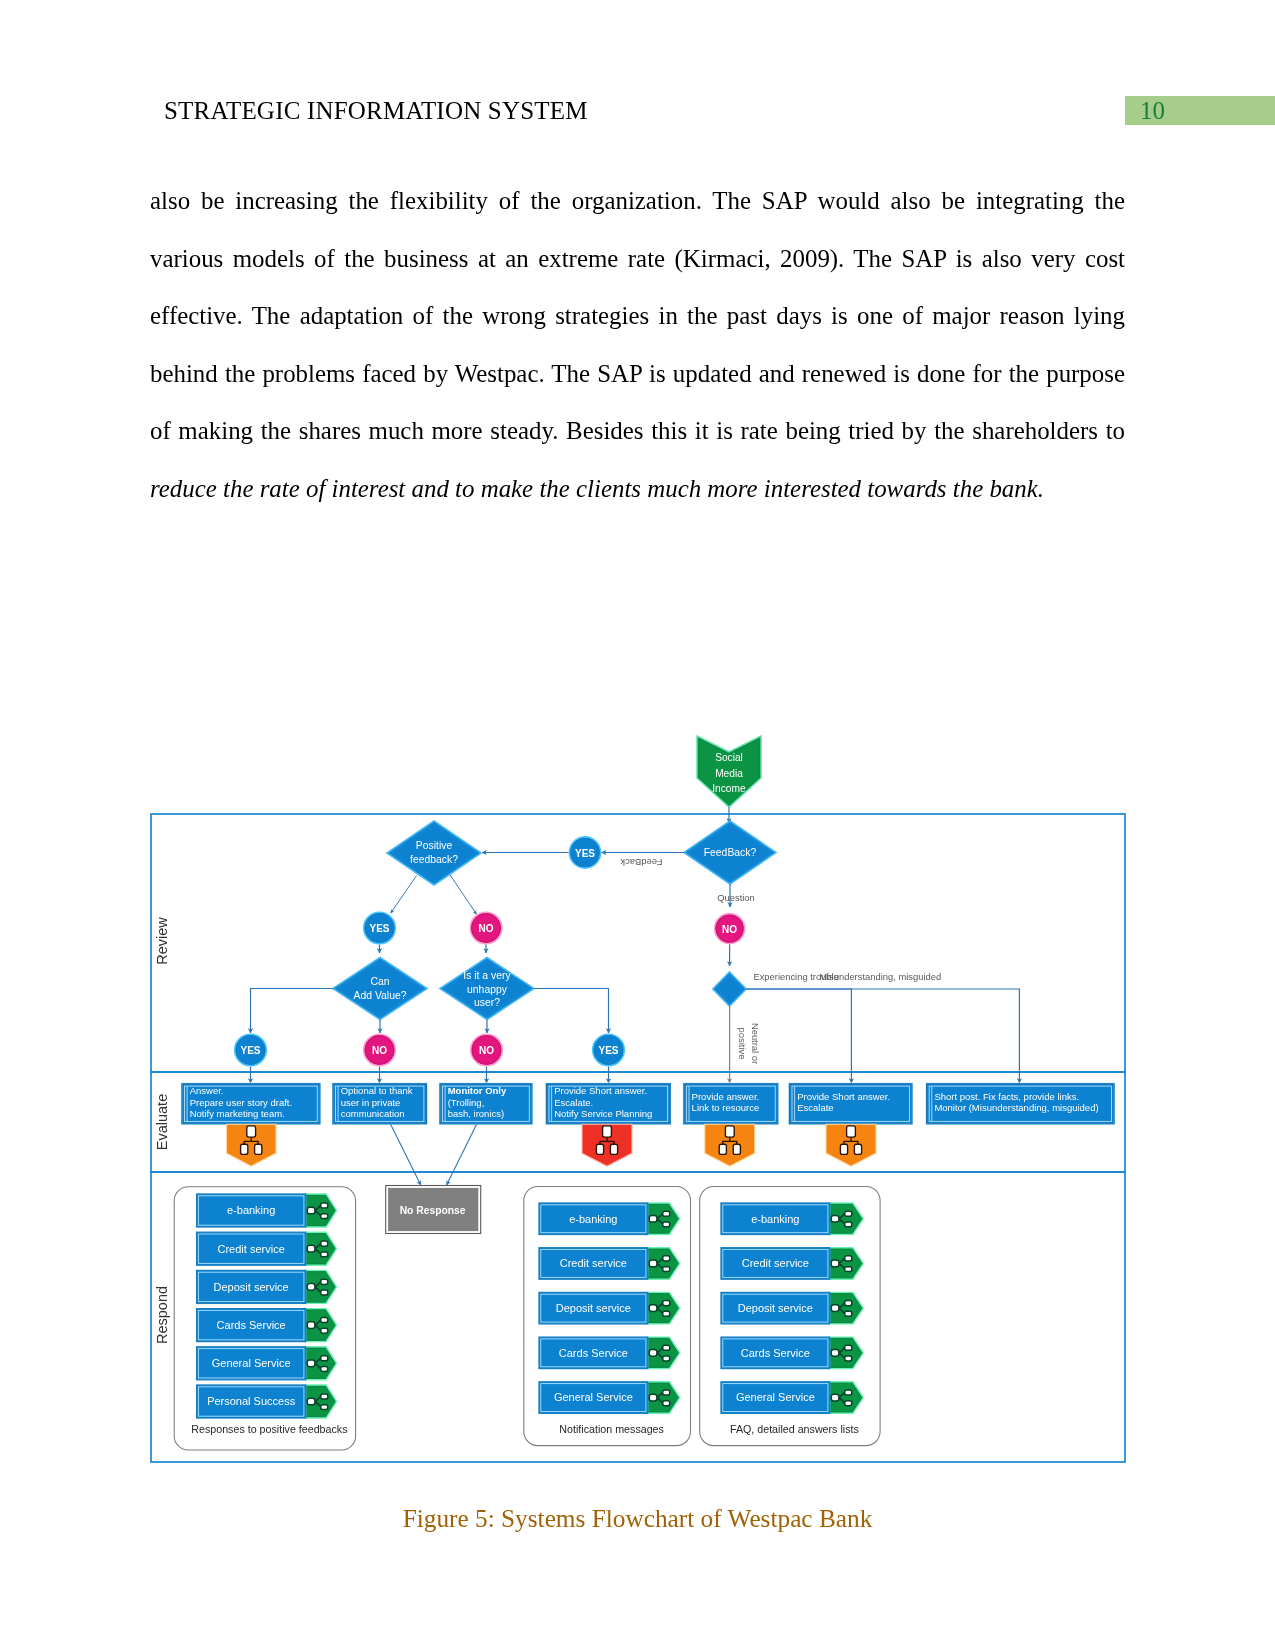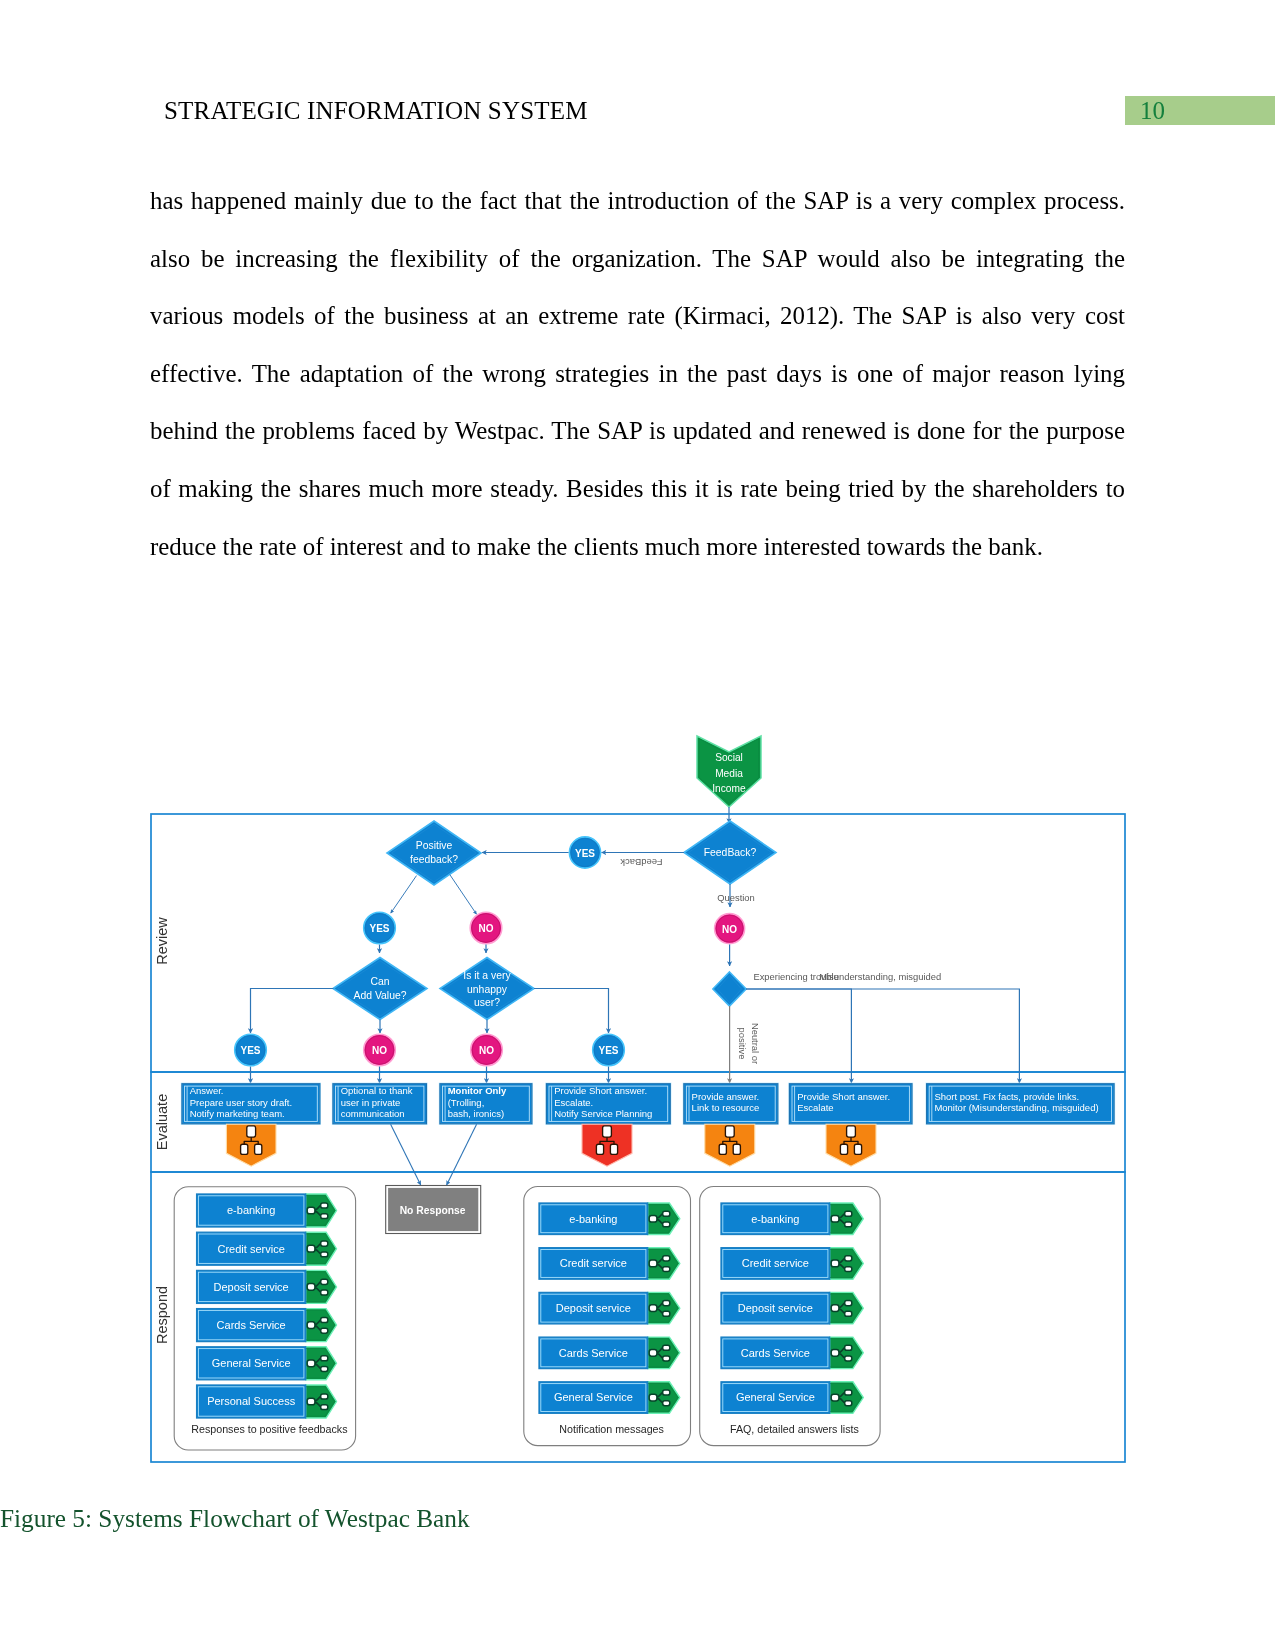--- a/index.html
+++ b/index.html
@@ -6,37 +6,36 @@
   html,body{margin:0;padding:0;}
   body{width:1275px;height:1651px;background:#fff;font-family:"Liberation Serif",serif;position:relative;overflow:hidden;}
   .page{position:absolute;left:0;top:12px;width:1039px;height:1651px;margin-top:24px;}
   
   #header-title{position:absolute;left:164px;top:61px;font-size:25px;color:#000;letter-spacing:0.2px;}
   #page-number-box{position:absolute;left:1125px;top:60px;width:150px;height:29px;background:#a7cd8b;}
   #page-number{position:absolute;left:1140px;top:61px;font-size:25px;color:#15803d;line-height:28px;}
   
   #body-text{position:absolute;left:150px;top:136px;width:975px;font-size:24.9px;color:#000;}
   .tline{height:57.6px;line-height:57.6px;text-align:justify;text-align-last:justify;white-space:nowrap;}
-  .tline.last{text-align-last:left;}
-  #figure-caption{position:absolute;left:0;top:1468px;width:1275px;font-size:25.3px;color:#14532d;}
+  .tline.last{text-align-last:left;font-style:italic;}
+  #figure-caption{position:absolute;left:0;top:1468px;width:1275px;text-align:center;font-size:25.3px;color:#a16207;}
   
   #diagram{position:absolute;left:0px;top:0px;width:1275px;height:1651px;}
   svg{display:block;}
 </style>
 </head>
 <body>
 
 <div class="page">
   <div id="header-title">STRATEGIC INFORMATION SYSTEM</div>
   <div id="page-number-box"></div>
   <div id="page-number">10</div>
   <div id="body-text">
-    <div class="tline">has happened mainly due to the fact that the introduction of the SAP is a very complex process.</div>
     <div class="tline">also be increasing the flexibility of the organization. The SAP would also be integrating the</div>
-    <div class="tline">various models of the business at an extreme rate (Kirmaci, 2012). The SAP is also very cost</div>
+    <div class="tline">various models of the business at an extreme rate (Kirmaci, 2009). The SAP is also very cost</div>
     <div class="tline">effective. The adaptation of the wrong strategies in the past days is one of major reason lying</div>
     <div class="tline">behind the problems faced by Westpac. The SAP is updated and renewed is done for the purpose</div>
     <div class="tline">of making the shares much more steady. Besides this it is rate being tried by the shareholders to</div>
     <div class="tline last">reduce the rate of interest and to make the clients much more interested towards the bank.</div>
   </div>
   <div id="diagram">
   <svg id="fc" width="1275" height="1651" viewBox="0 0 1275 1651" xmlns="http://www.w3.org/2000/svg">
     <defs>
       <marker id="arw" viewBox="0 0 10 10" refX="9.2" refY="5" markerWidth="4.3" markerHeight="4.3" orient="auto-start-reverse">
         <path d="M 0 0 L 10 5 L 0 10 L 2.4 5 z" fill="#2e75b6"></path>

